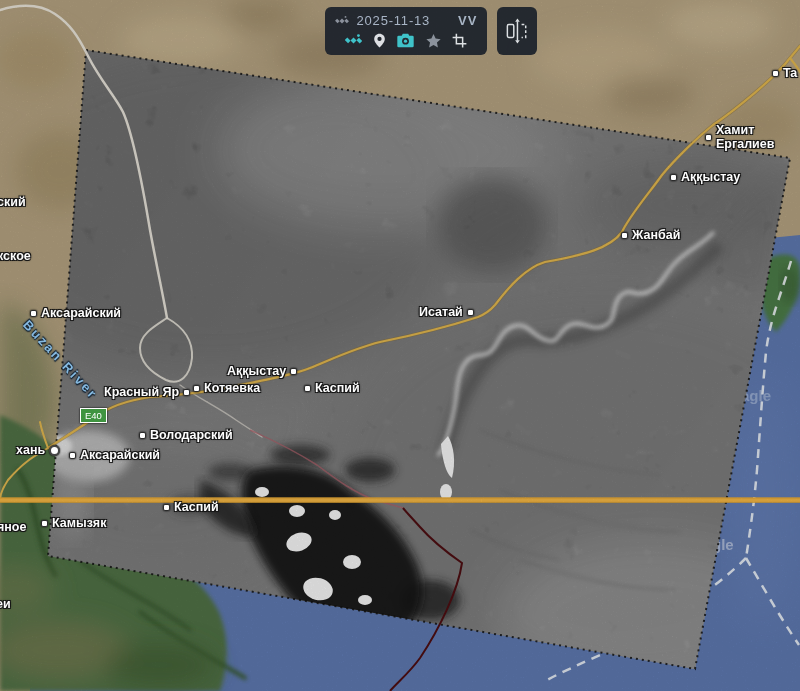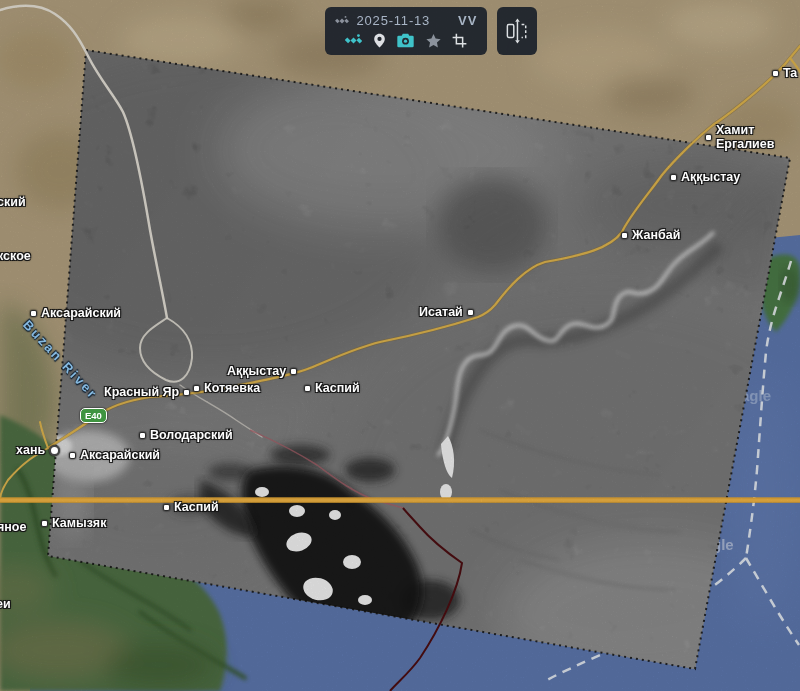--- a/index.html
+++ b/index.html
@@ -28,21 +28,21 @@
   .lbl .dot{width:5px;height:5px;background:#fff;border:1px solid #2b2b2b;border-radius:2px;
             box-shadow:0 0 2px #000;flex:0 0 auto;}
   .lbl .citydot{width:7px;height:7px;background:#fff;border:2px solid #454545;border-radius:50%;
             box-shadow:0 0 2px #000;flex:0 0 auto;}
   .lbl.two{line-height:14px;}
   .lbl.two .stack{display:flex;flex-direction:column;}
   .water-label{position:absolute;left:31px;top:317px;transform:rotate(47deg);transform-origin:0 0;
        color:var(--c-water-label);font-size:13px;font-weight:700;letter-spacing:2.5px;white-space:nowrap;
        text-shadow:-1px -1px 1px #123,1px 1px 1px #123,0 0 3px #0a1620;}
   .route-badge{position:absolute;left:80px;top:408px;background:var(--c-badge-green);color:#fff;
-       border:1.5px solid #fff;border-radius:5px;font-size:9.5px;font-weight:700;padding:0 4px;
+       border:1.5px solid #fff;border-radius:0;font-size:9.5px;font-weight:400;padding:0 4px;
        line-height:13px;box-shadow:0 0 2px #000;}
 
   .toolbar{position:absolute;left:325px;top:7px;width:162px;height:48px;background:var(--c-toolbar-bg);
        border-radius:6px;opacity:.97;display:flex;flex-direction:column;justify-content:space-evenly;
        padding:2px 0;box-sizing:border-box;}
   .tb-row{display:flex;align-items:center;justify-content:center;gap:8px;}
   .tb-row2{display:flex;align-items:center;justify-content:space-evenly;padding:0 10px;}
   .tb-date{color:var(--c-toolbar-text);font-size:13px;letter-spacing:.8px;cursor:pointer;}
   .tb-pol{color:var(--c-toolbar-text);font-size:13px;font-weight:700;letter-spacing:1px;cursor:pointer;margin-left:20px;}
   .tbi{background:none;border:none;padding:0;margin:0;cursor:pointer;display:flex;align-items:center;}

